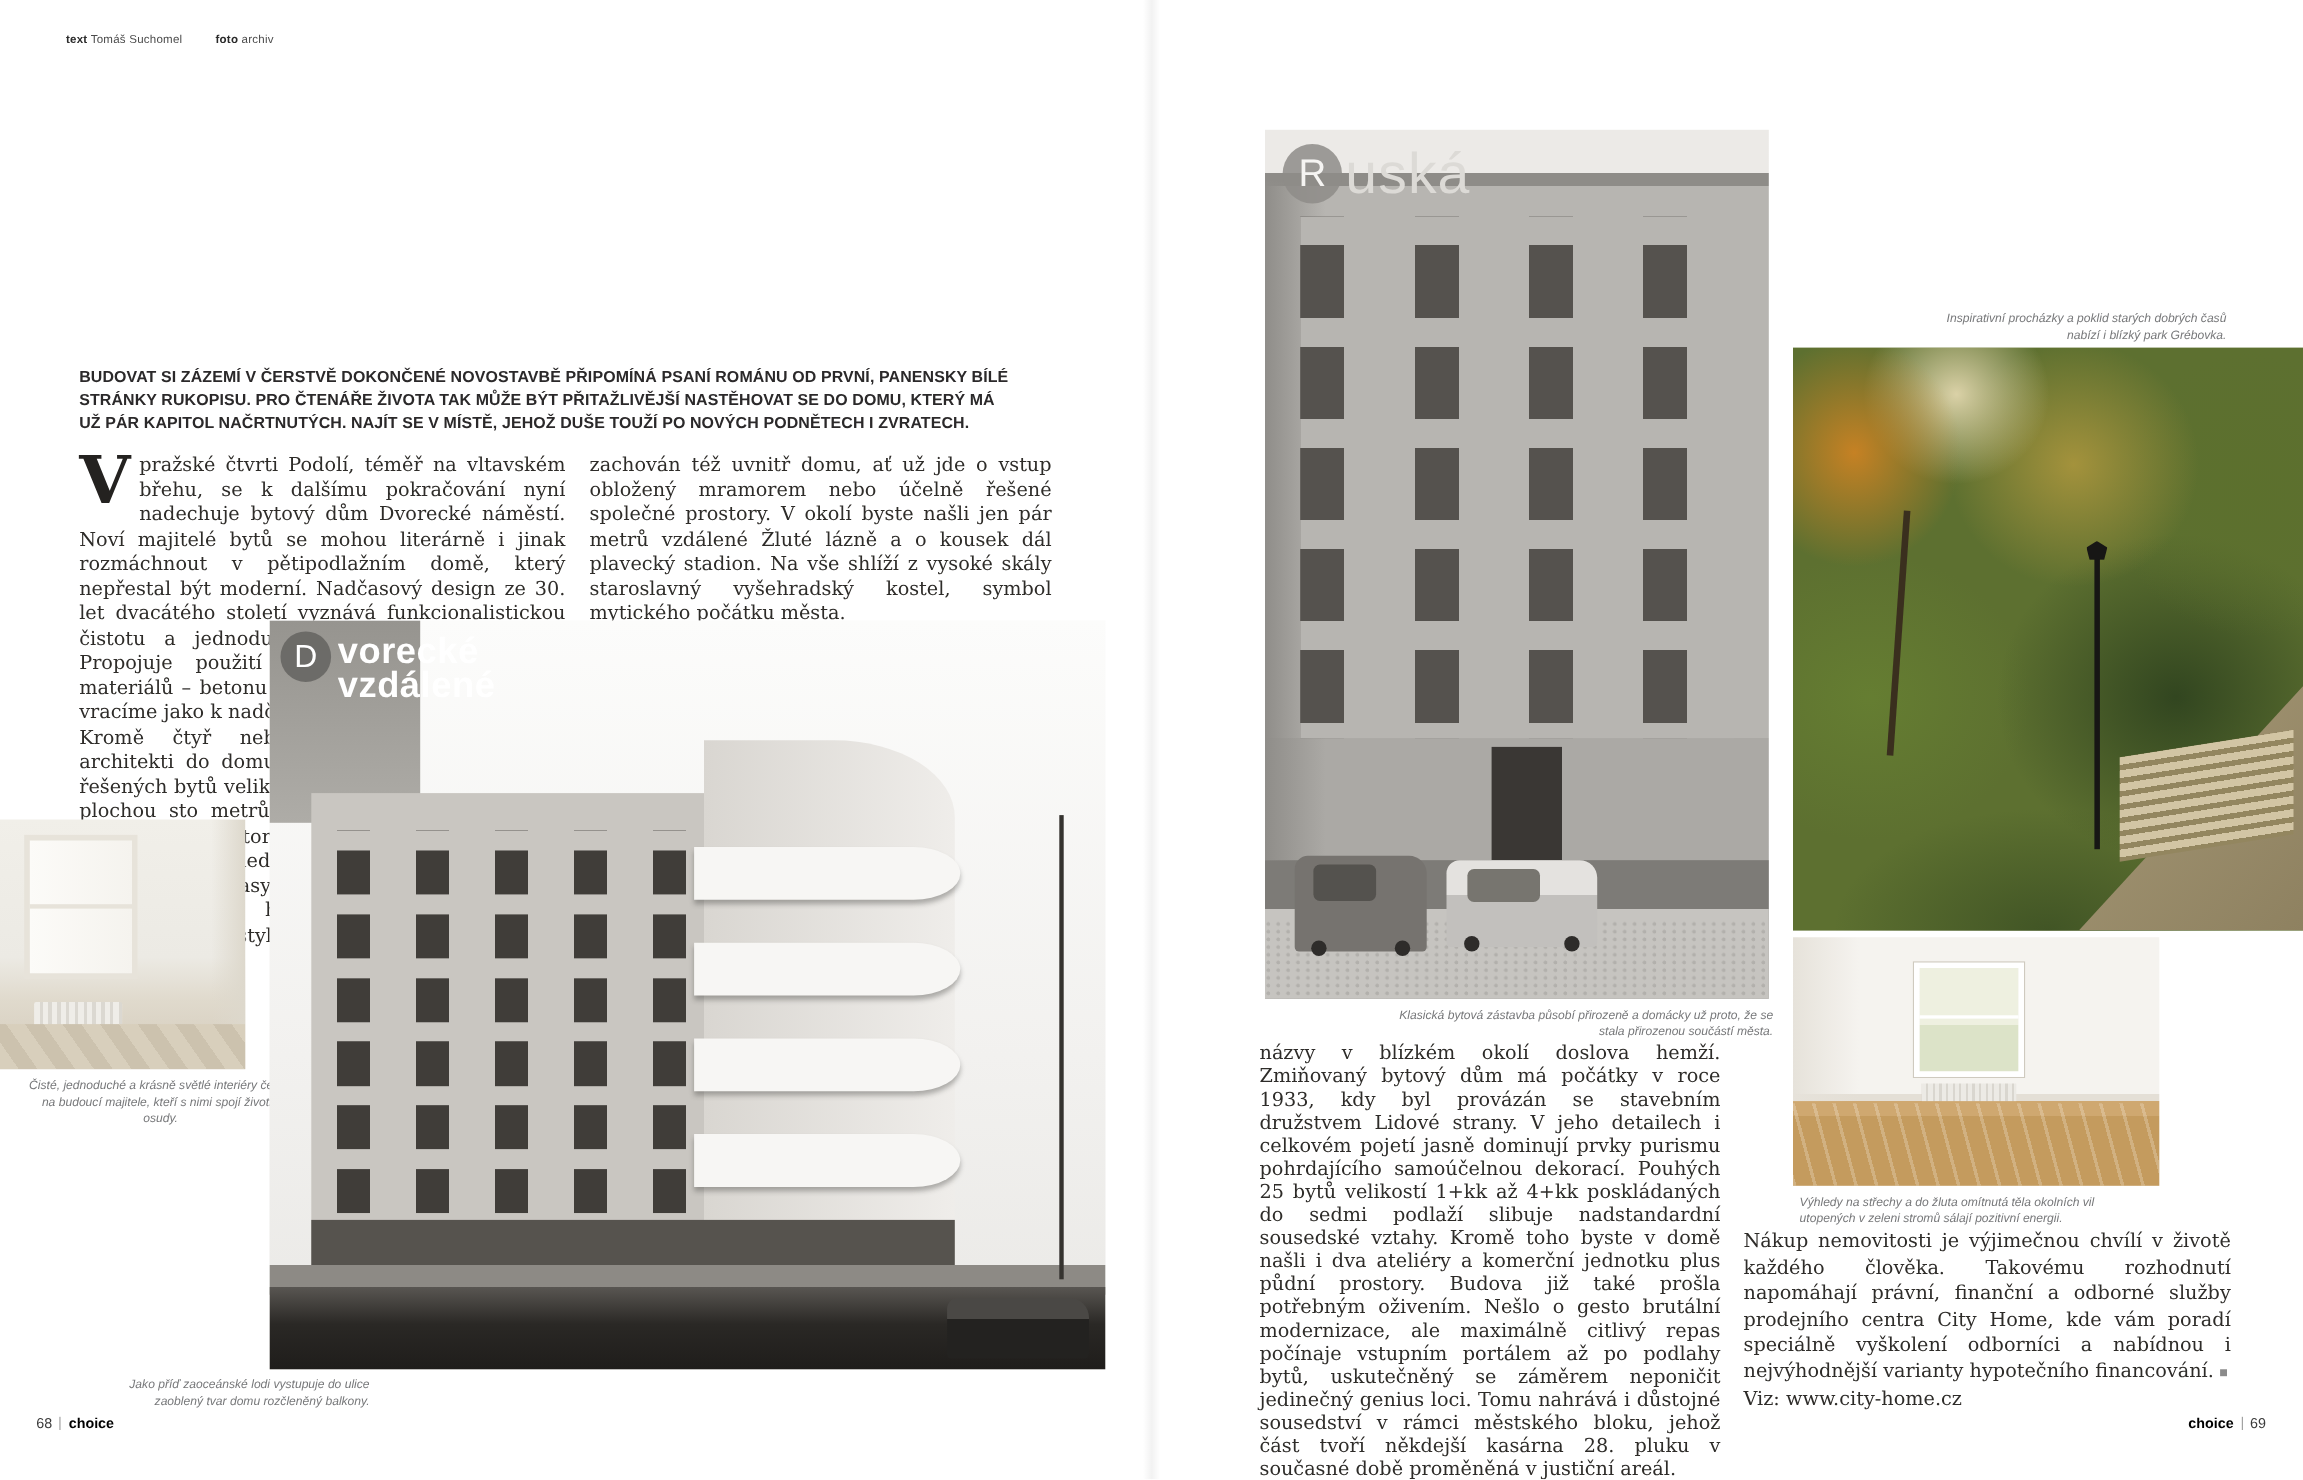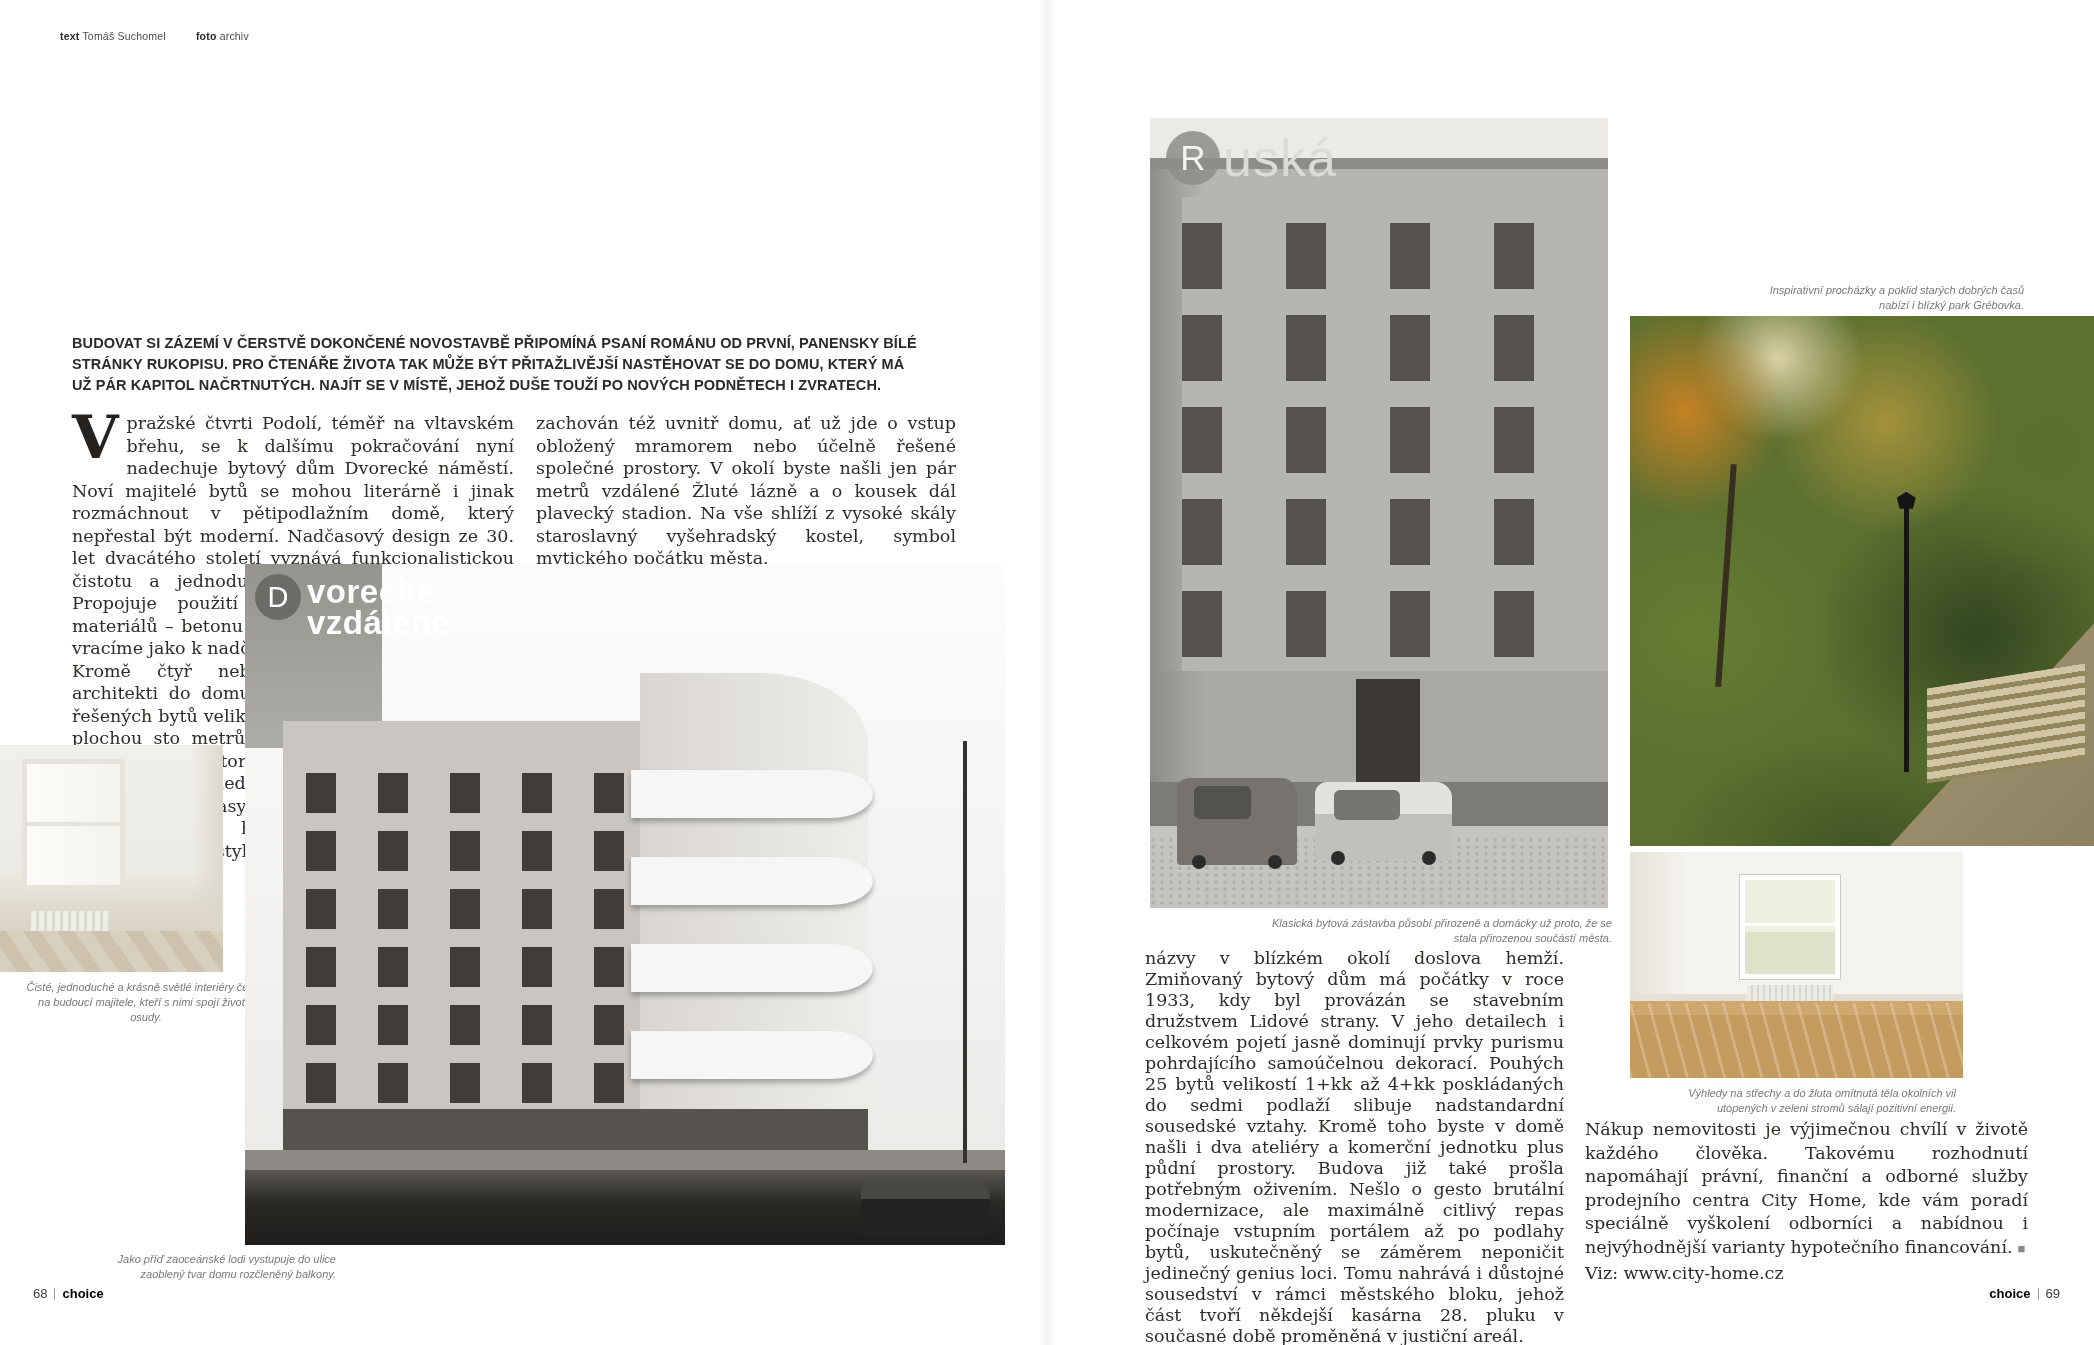--- a/index.html
+++ b/index.html
@@ -25,21 +25,21 @@
   .p-gap{margin-bottom:0;}
   .rcol1{left:1145px;top:948px;width:419px;font-size:17.5px;line-height:21px;}
   .rcol2{left:1585px;top:1118px;width:443px;font-size:17.5px;line-height:23.5px;}
   .endmark{color:#8b8b8b;font-size:13px;margin-left:5px;font-family:"Liberation Sans",sans-serif;}
   .viz{margin-top:2px;text-align:left;}
   .caption{font-size:11px;line-height:15px;color:#77787a;font-style:italic;}
   .cap-int1{left:22px;top:980px;width:248px;text-align:center;}
   .cap-bw{left:88px;top:1252px;width:248px;text-align:right;}
   .cap-park{left:1750px;top:283px;width:274px;text-align:right;}
   .cap-ruska{left:1268px;top:916px;width:344px;text-align:right;}
-  .cap-int2{left:1636px;top:1086px;width:320px;text-align:right;}
+  .cap-int2{left:1636px;top:1086px;width:320px;text-align:left;}
   .footer{top:1286px;font-size:13px;color:#3a3a3a;}
   .footer-left{left:33px;}
   .footer-right{left:1900px;width:160px;text-align:right;}
   .footer .brand{font-weight:bold;color:#000000;}
   .fdiv{display:inline-block;width:1px;height:12px;background:#9a9a9a;margin:0 7px -2px 7px;}
 
   
   .gutter{left:1039px;top:0;width:16px;height:1345px;
           background:linear-gradient(90deg,rgba(0,0,0,0) 0%,rgba(0,0,0,.05) 50%,rgba(0,0,0,0) 100%);}
 

